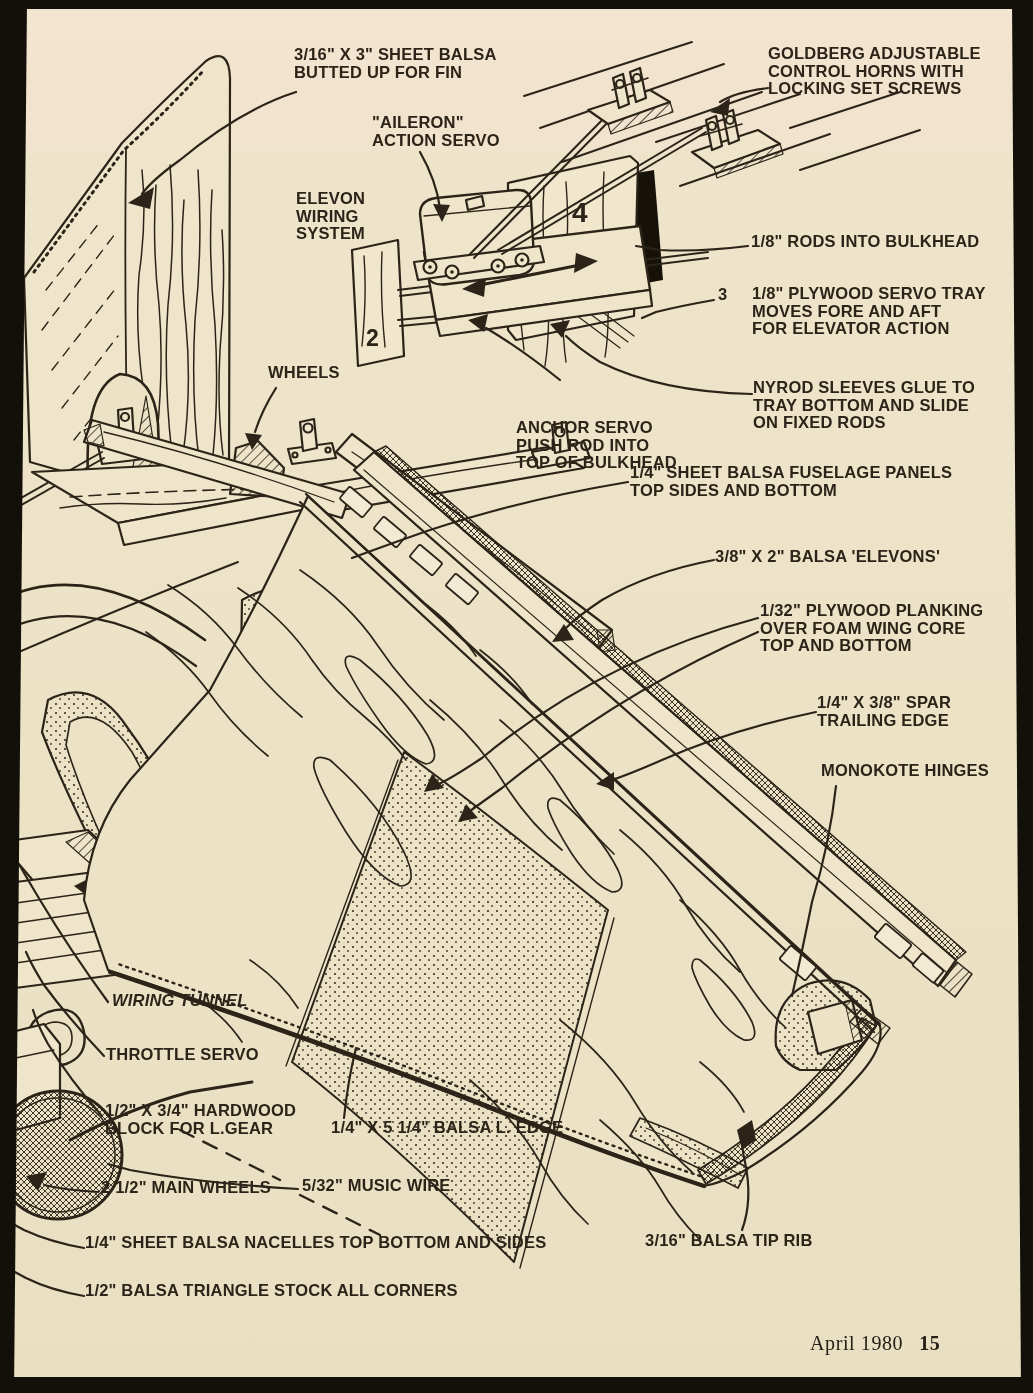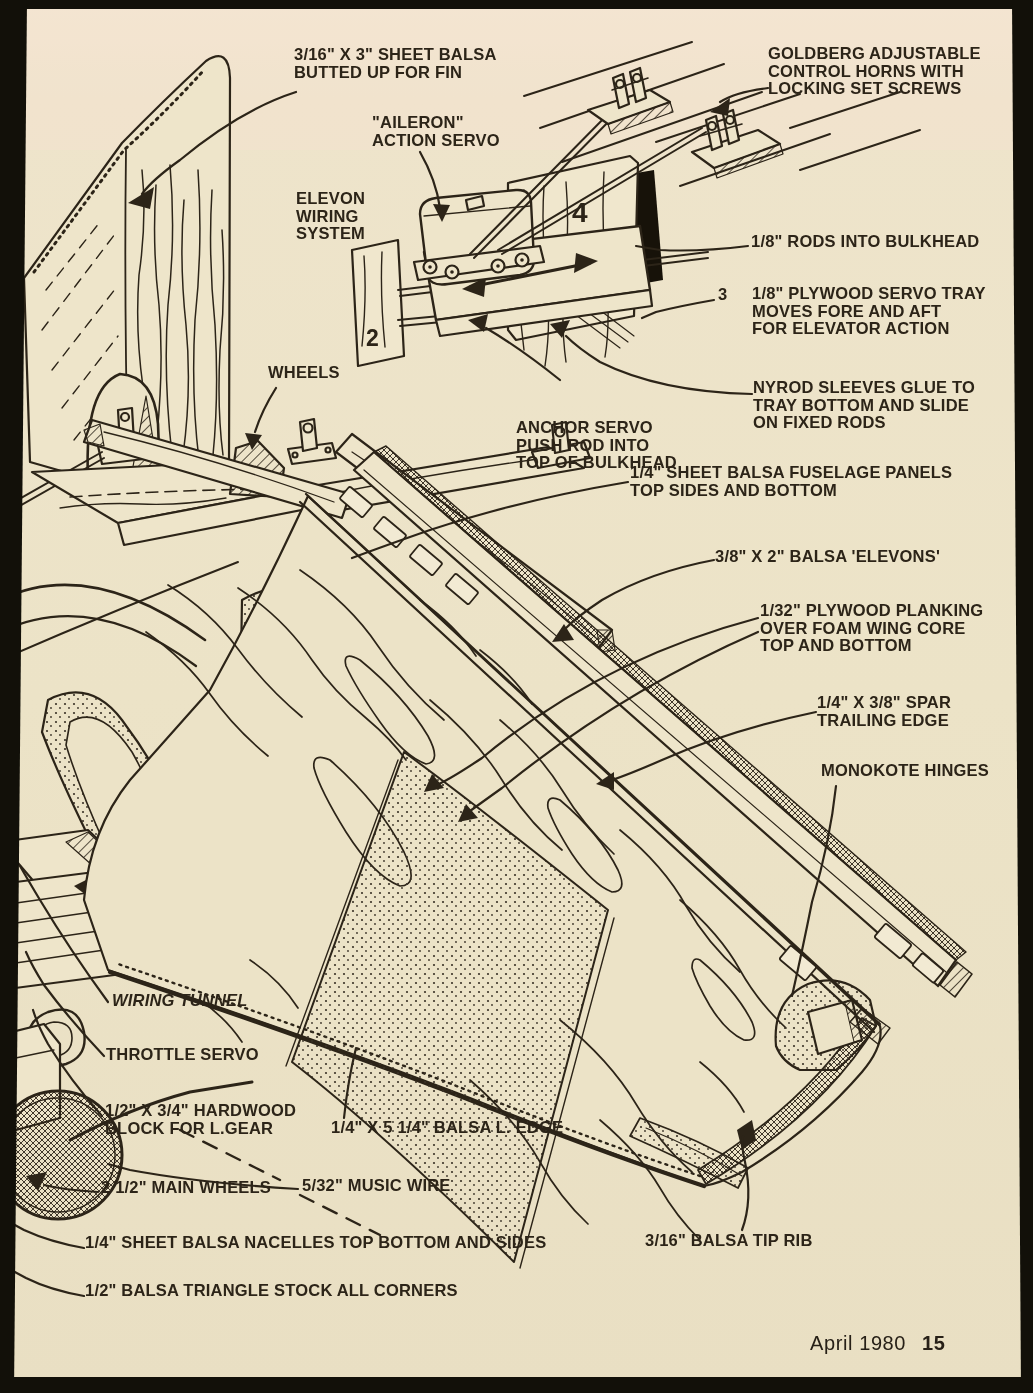--- a/index.html
+++ b/index.html
@@ -10,21 +10,21 @@
   }
   svg.art{position:absolute;left:0;top:0;}
   .lbl{
     position:absolute;white-space:pre-line;
     font-family:"Liberation Sans",sans-serif;
     font-size:16.5px;line-height:17.5px;font-weight:700;
     letter-spacing:0.2px;color:#2c2418;
   }
   .footer{
     position:absolute;left:810px;top:1332px;color:#272017;
-    font-family:Liberation Sans, sans-serif;font-size:20px;letter-spacing:0.6px;
+    font-family:Liberation Serif, serif;font-size:20px;letter-spacing:0.6px;
   }
   .footer .pg{font-weight:700;margin-left:16px;}
 </style>
 </head>
 <body>
 
 <div class="page">
 
 <svg class="art" width="1033" height="1393" viewBox="0 0 1033 1393" stroke-linecap="round" stroke-linejoin="round">
   <defs>

